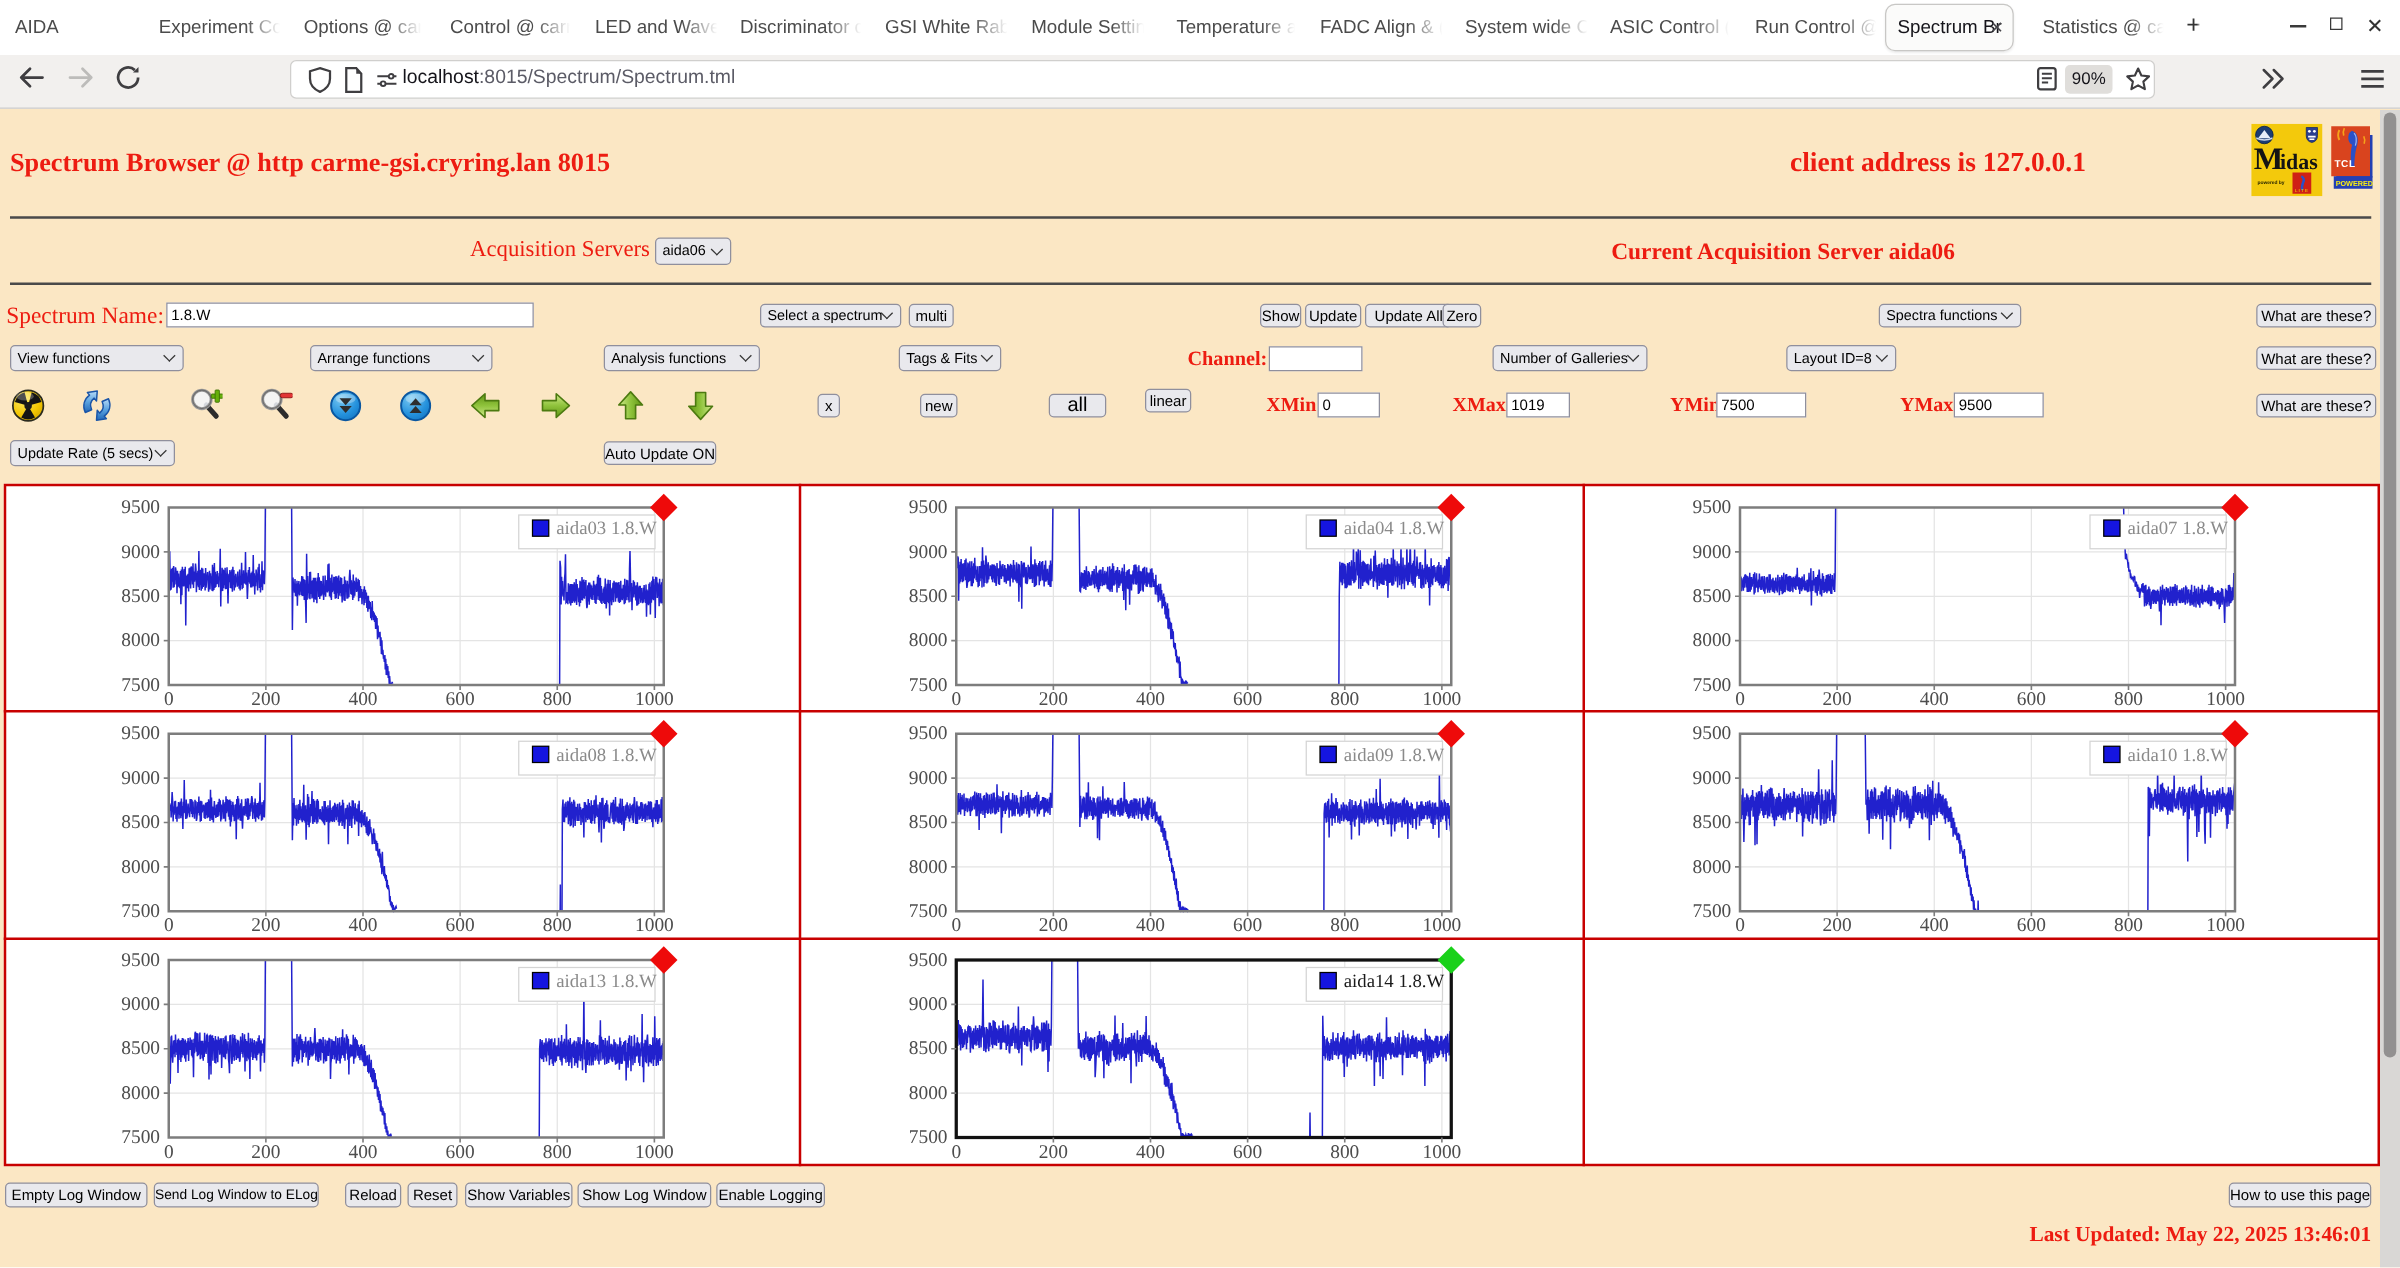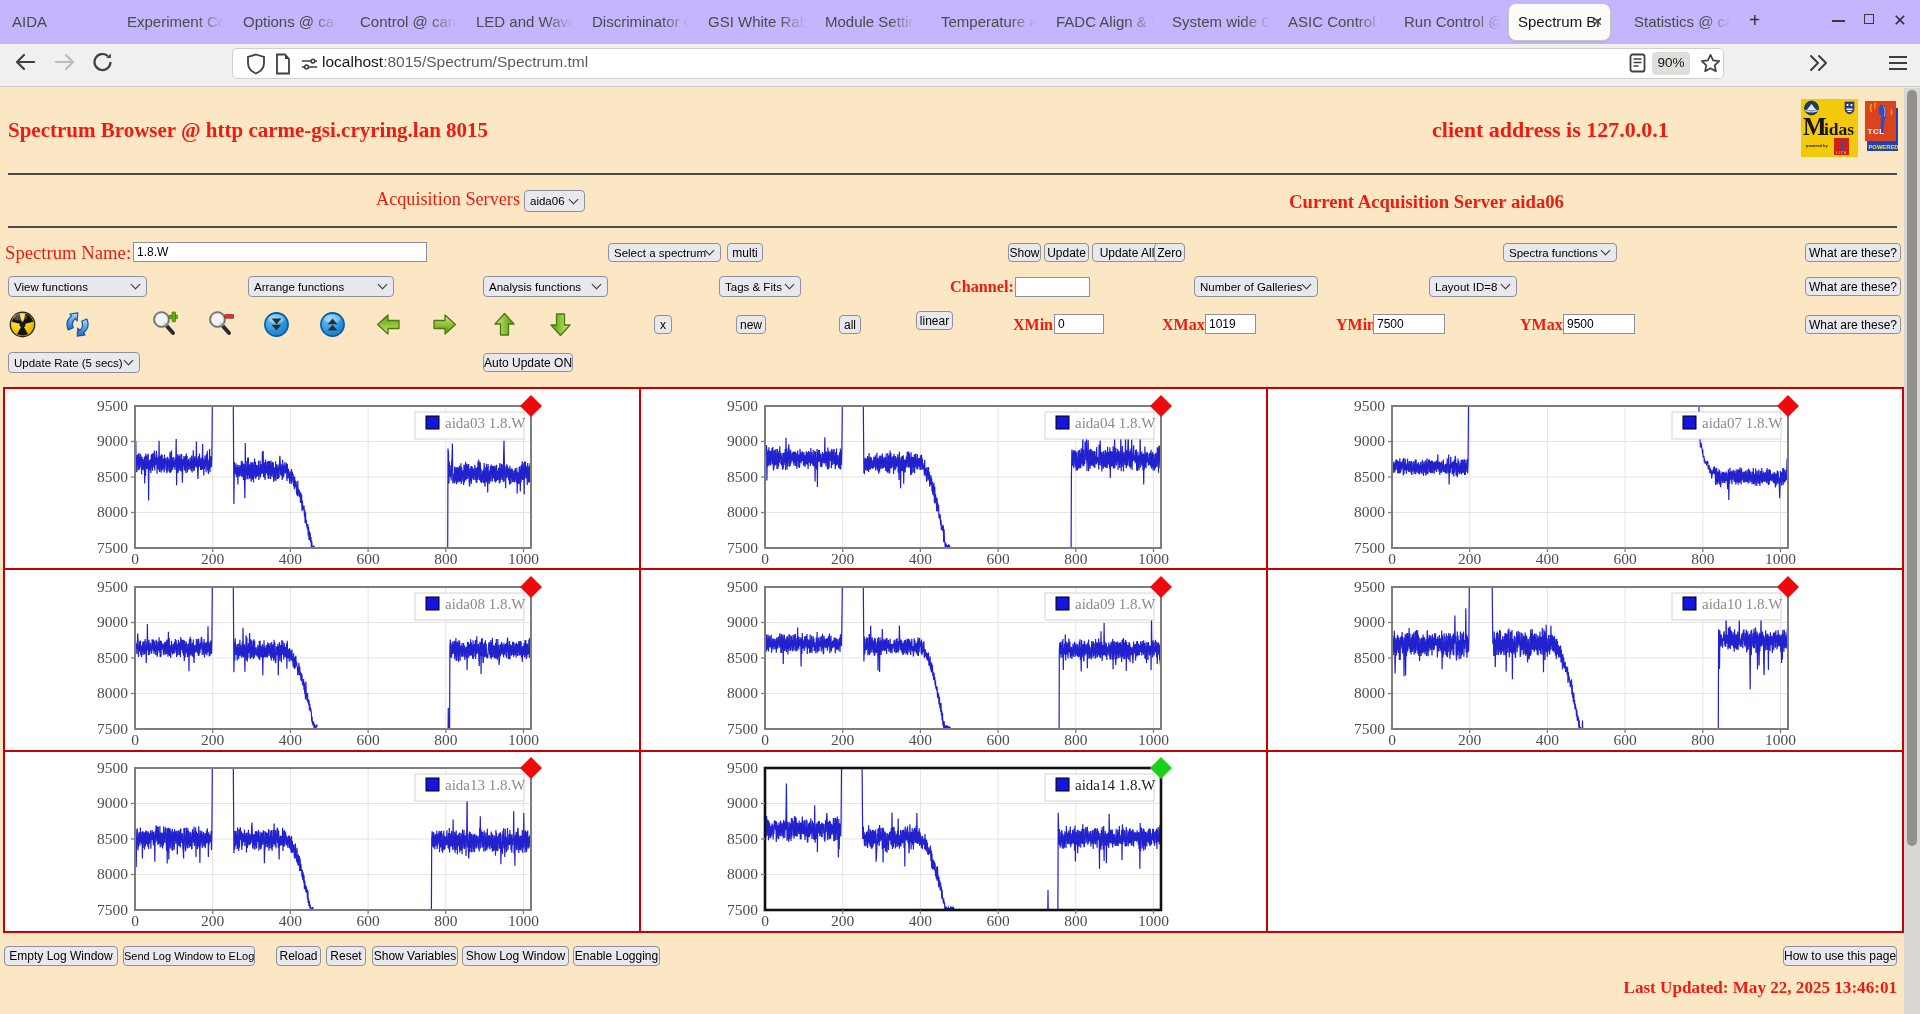--- a/index.html
+++ b/index.html
@@ -1,17 +1,17 @@
 <!DOCTYPE html>
 <html><head><meta charset="utf-8"><style>
 * { margin:0; padding:0; box-sizing:border-box; }
 html,body { width:1920px; height:1014px; overflow:hidden; font-family:"Liberation Sans",sans-serif; }
 #root { position:relative; width:1920px; height:1014px; background:#fbe7c4; }
 
-#tabbar { position:absolute; left:0; top:0; width:1920px; height:44px; background:#c4b5fd; }
+#tabbar { position:absolute; left:0; top:0; width:1920px; height:44px; background:#ffffff; }
 .tabt { position:absolute; top:13px; font-size:15px; color:#4b4b4b; white-space:nowrap; max-width:104px; overflow:hidden;
   -webkit-mask-image:linear-gradient(90deg,#000 70%,transparent 98%); }
 .nofade { -webkit-mask-image:none; }
 .activetab { position:absolute; left:1508px; top:3px; width:103px; height:38px; background:#fbfbfa; border:1px solid #c8c7c5; border-radius:8px;
   font-size:15px; line-height:36px; padding-left:9px; white-space:nowrap; overflow:hidden; box-shadow:0 1px 2px rgba(0,0,0,0.08); }
 .tclose { position:absolute; right:7px; top:0px; color:#47464b; font-size:13px; }
 #navbar { position:absolute; left:0; top:44px; width:1920px; height:43px; background:#f2f0ee; border-bottom:1px solid #ccc; }
 #urlbar { position:absolute; left:232px; top:48px; width:1492px; height:31px; background:#fff; border:1px solid #d0cfcd; border-radius:5px; }
 .navico { position:absolute; top:52px; }
 #pagescroll { position:absolute; left:1904px; top:88px; width:16px; height:926px; background:#d9d7d5; }
@@ -143,21 +143,21 @@
 <div class="sel" style="left:248px;top:276px;width:146px;height:21px;font-size:11.5px;line-height:20px"><span class="st">Arrange functions</span><span class="caret"></span></div>
 <div class="sel" style="left:483px;top:276px;width:125px;height:21px;font-size:11.5px;line-height:20px"><span class="st">Analysis functions</span><span class="caret"></span></div>
 <div class="sel" style="left:719px;top:276px;width:82px;height:21px;font-size:11.5px;line-height:20px"><span class="st">Tags &amp; Fits</span><span class="caret"></span></div>
 <div class="rtx" style="left:950px;top:278px;font-size:16.2px;font-weight:bold">Channel:</div>
 <div class="inp" style="left:1015px;top:277px;width:75px;height:20px;font-size:12px;line-height:19px"></div>
 <div class="sel" style="left:1194px;top:276px;width:124px;height:21px;font-size:11.5px;line-height:20px"><span class="st">Number of Galleries</span><span class="caret"></span></div>
 <div class="sel" style="left:1429px;top:276px;width:88px;height:21px;font-size:11.5px;line-height:20px"><span class="st">Layout ID=8</span><span class="caret"></span></div>
 <div class="btn" style="left:1805px;top:277px;width:96px;height:19px;font-size:12px;line-height:18px">What are these?</div>
 <div class="btn" style="left:654px;top:315px;width:18px;height:19px;font-size:12px;line-height:18px">x</div>
 <div class="btn" style="left:736px;top:315px;width:30px;height:19px;font-size:12px;line-height:18px">new</div>
-<div class="btn" style="left:839px;top:315px;width:22px;height:19px;font-size:12px;line-height:18px">all</div>
+<div class="btn" style="left:839px;top:315px;width:46px;height:19px;font-size:16px;line-height:18px">all</div>
 <div class="btn" style="left:916px;top:311px;width:37px;height:19px;font-size:12px;line-height:18px">linear</div>
 <div class="rtx" style="left:1013px;top:316px;font-size:16px;font-weight:bold">XMin</div>
 <div class="inp" style="left:1054px;top:314px;width:50px;height:20px;font-size:12px;line-height:19px">0</div>
 <div class="rtx" style="left:1162px;top:316px;font-size:16px;font-weight:bold">XMax</div>
 <div class="inp" style="left:1205px;top:314px;width:51px;height:20px;font-size:12px;line-height:19px">1019</div>
 <div class="rtx" style="left:1336px;top:316px;font-size:16px;font-weight:bold">YMin</div>
 <div class="inp" style="left:1373px;top:314px;width:72px;height:20px;font-size:12px;line-height:19px">7500</div>
 <div class="rtx" style="left:1520px;top:316px;font-size:16px;font-weight:bold">YMax</div>
 <div class="inp" style="left:1563px;top:314px;width:72px;height:20px;font-size:12px;line-height:19px">9500</div>
 <div class="btn" style="left:1805px;top:315px;width:96px;height:19px;font-size:12px;line-height:18px">What are these?</div>

